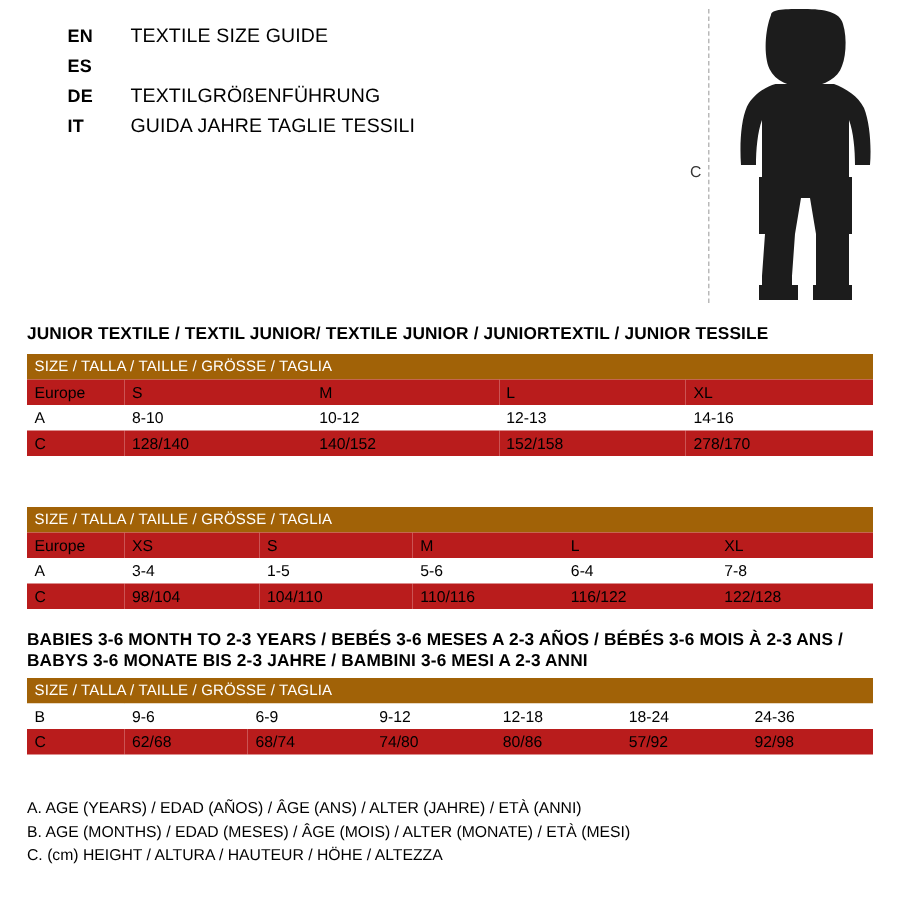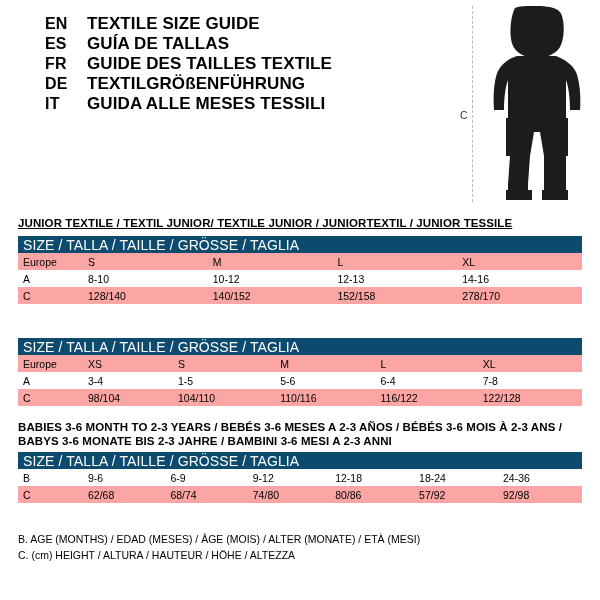--- a/index.html
+++ b/index.html
@@ -30,28 +30,28 @@
     width: 420px;
   }
   .lang-row {
     display: flex;
     align-items: baseline;
     height: 20px;
     line-height: 20px;
   }
   .lang-code {
     width: 42px;
-    font-size: 16px;
+    font-size: 12px;
     font-weight: bold;
     letter-spacing: 0.2px;
     padding-left: 27px;
   }
   .lang-title {
-    font-size: 17px;
-    font-weight: bold;
+    font-size: 13px;
+    font-weight: normal;
     letter-spacing: 0.1px;
   }
 
   
   .figure-area {
     position: absolute;
     left: 440px;
     top: 4px;
     width: 150px;
     height: 200px;
@@ -99,29 +99,29 @@
     border-collapse: collapse;
     font-size: 10.5px;
     width: 564px;
   }
   table.sz td {
     padding: 0;
     height: 17px;
     vertical-align: middle;
   }
   tr.head-row td {
-    background: #0c4a6e;
+    background: #a16207;
     color: #ffffff;
-    font-size: 14px;
+    font-size: 10px;
     font-weight: normal;
     letter-spacing: 0.1px;
     padding-left: 5px;
   }
   tr.sub-row td {
-    background: #fca5a5;
+    background: #b91c1c;
     padding-left: 5px;
   }
   tr.plain-row td {
     background: #ffffff;
     padding-left: 5px;
   }
   td.lbl {
     width: 60px;
   }
 
@@ -142,33 +142,28 @@
 
 <div class="page">
 
   <div class="lang-block">
     <div class="lang-row">
       <span class="lang-code">EN</span>
       <span class="lang-title">TEXTILE SIZE GUIDE</span>
     </div>
     <div class="lang-row">
       <span class="lang-code">ES</span>
-      <span class="lang-title">GUÍA DE TALLAS</span>
-    </div>
-    <div class="lang-row">
-      <span class="lang-code">FR</span>
-      <span class="lang-title">GUIDE DES TAILLES TEXTILE</span>
     </div>
     <div class="lang-row">
       <span class="lang-code">DE</span>
       <span class="lang-title">TEXTILGRÖßENFÜHRUNG</span>
     </div>
     <div class="lang-row">
       <span class="lang-code">IT</span>
-      <span class="lang-title">GUIDA ALLE MESES TESSILI</span>
+      <span class="lang-title">GUIDA JAHRE TAGLIE TESSILI</span>
     </div>
   </div>
 
   <div class="figure-area">
     <div class="dash-line"></div>
     <div class="c-label">C</div>
     <svg class="silhouette" viewBox="0 0 108 196">
       <g fill="#1c1c1c">
 
         <path d="M32 4 C32 0 42 0 54 0 C68 0 78 2 80 10 C83 20 82 34 78 41 C74 48 64 52 55 52 C44 52 35 48 31 40 C27 31 28 14 32 4 Z"></path>
@@ -180,21 +175,21 @@
         <path d="M28 150 L48 150 L46 178 L46 188 L26 188 L26 178 Z"></path>
 
         <path d="M62 150 L84 150 L84 178 L84 188 L62 188 L62 178 Z"></path>
 
         <path d="M24 184 L50 184 L50 194 L24 194 Z"></path>
         <path d="M60 184 L86 184 L86 194 L60 194 Z"></path>
       </g>
     </svg>
   </div>
 
-  <div class="section-title" style="top:217px;text-decoration:underline;">JUNIOR TEXTILE / TEXTIL JUNIOR/ TEXTILE JUNIOR / JUNIORTEXTIL / JUNIOR TESSILE</div>
+  <div class="section-title" style="top:217px;">JUNIOR TEXTILE / TEXTIL JUNIOR/ TEXTILE JUNIOR / JUNIORTEXTIL / JUNIOR TESSILE</div>
   <table class="sz" style="top:236px;">
     <tbody>
         <tr class="head-row">
       <td colspan="5">SIZE / TALLA / TAILLE / GRÖSSE / TAGLIA</td>
     </tr>
     <tr class="sub-row">
       <td class="lbl">Europe</td>
       <td>S</td>
       <td>M</td>
       <td>L</td>
@@ -271,17 +266,18 @@
       <td>68/74</td>
       <td>74/80</td>
       <td>80/86</td>
       <td>57/92</td>
       <td>92/98</td>
     </tr>
   </tbody>
     </table>
 
   <div class="footnotes">
+    <div>A. AGE (YEARS) / EDAD (AÑOS) / ÂGE (ANS) / ALTER (JAHRE) / ETÀ (ANNI)</div>
     <div>B. AGE (MONTHS) / EDAD (MESES) / ÂGE (MOIS) / ALTER (MONATE) / ETÀ (MESI)</div>
     <div>C. (cm) HEIGHT / ALTURA / HAUTEUR / HÖHE / ALTEZZA</div>
   </div>
 
 </div>
 
 </body></html>

